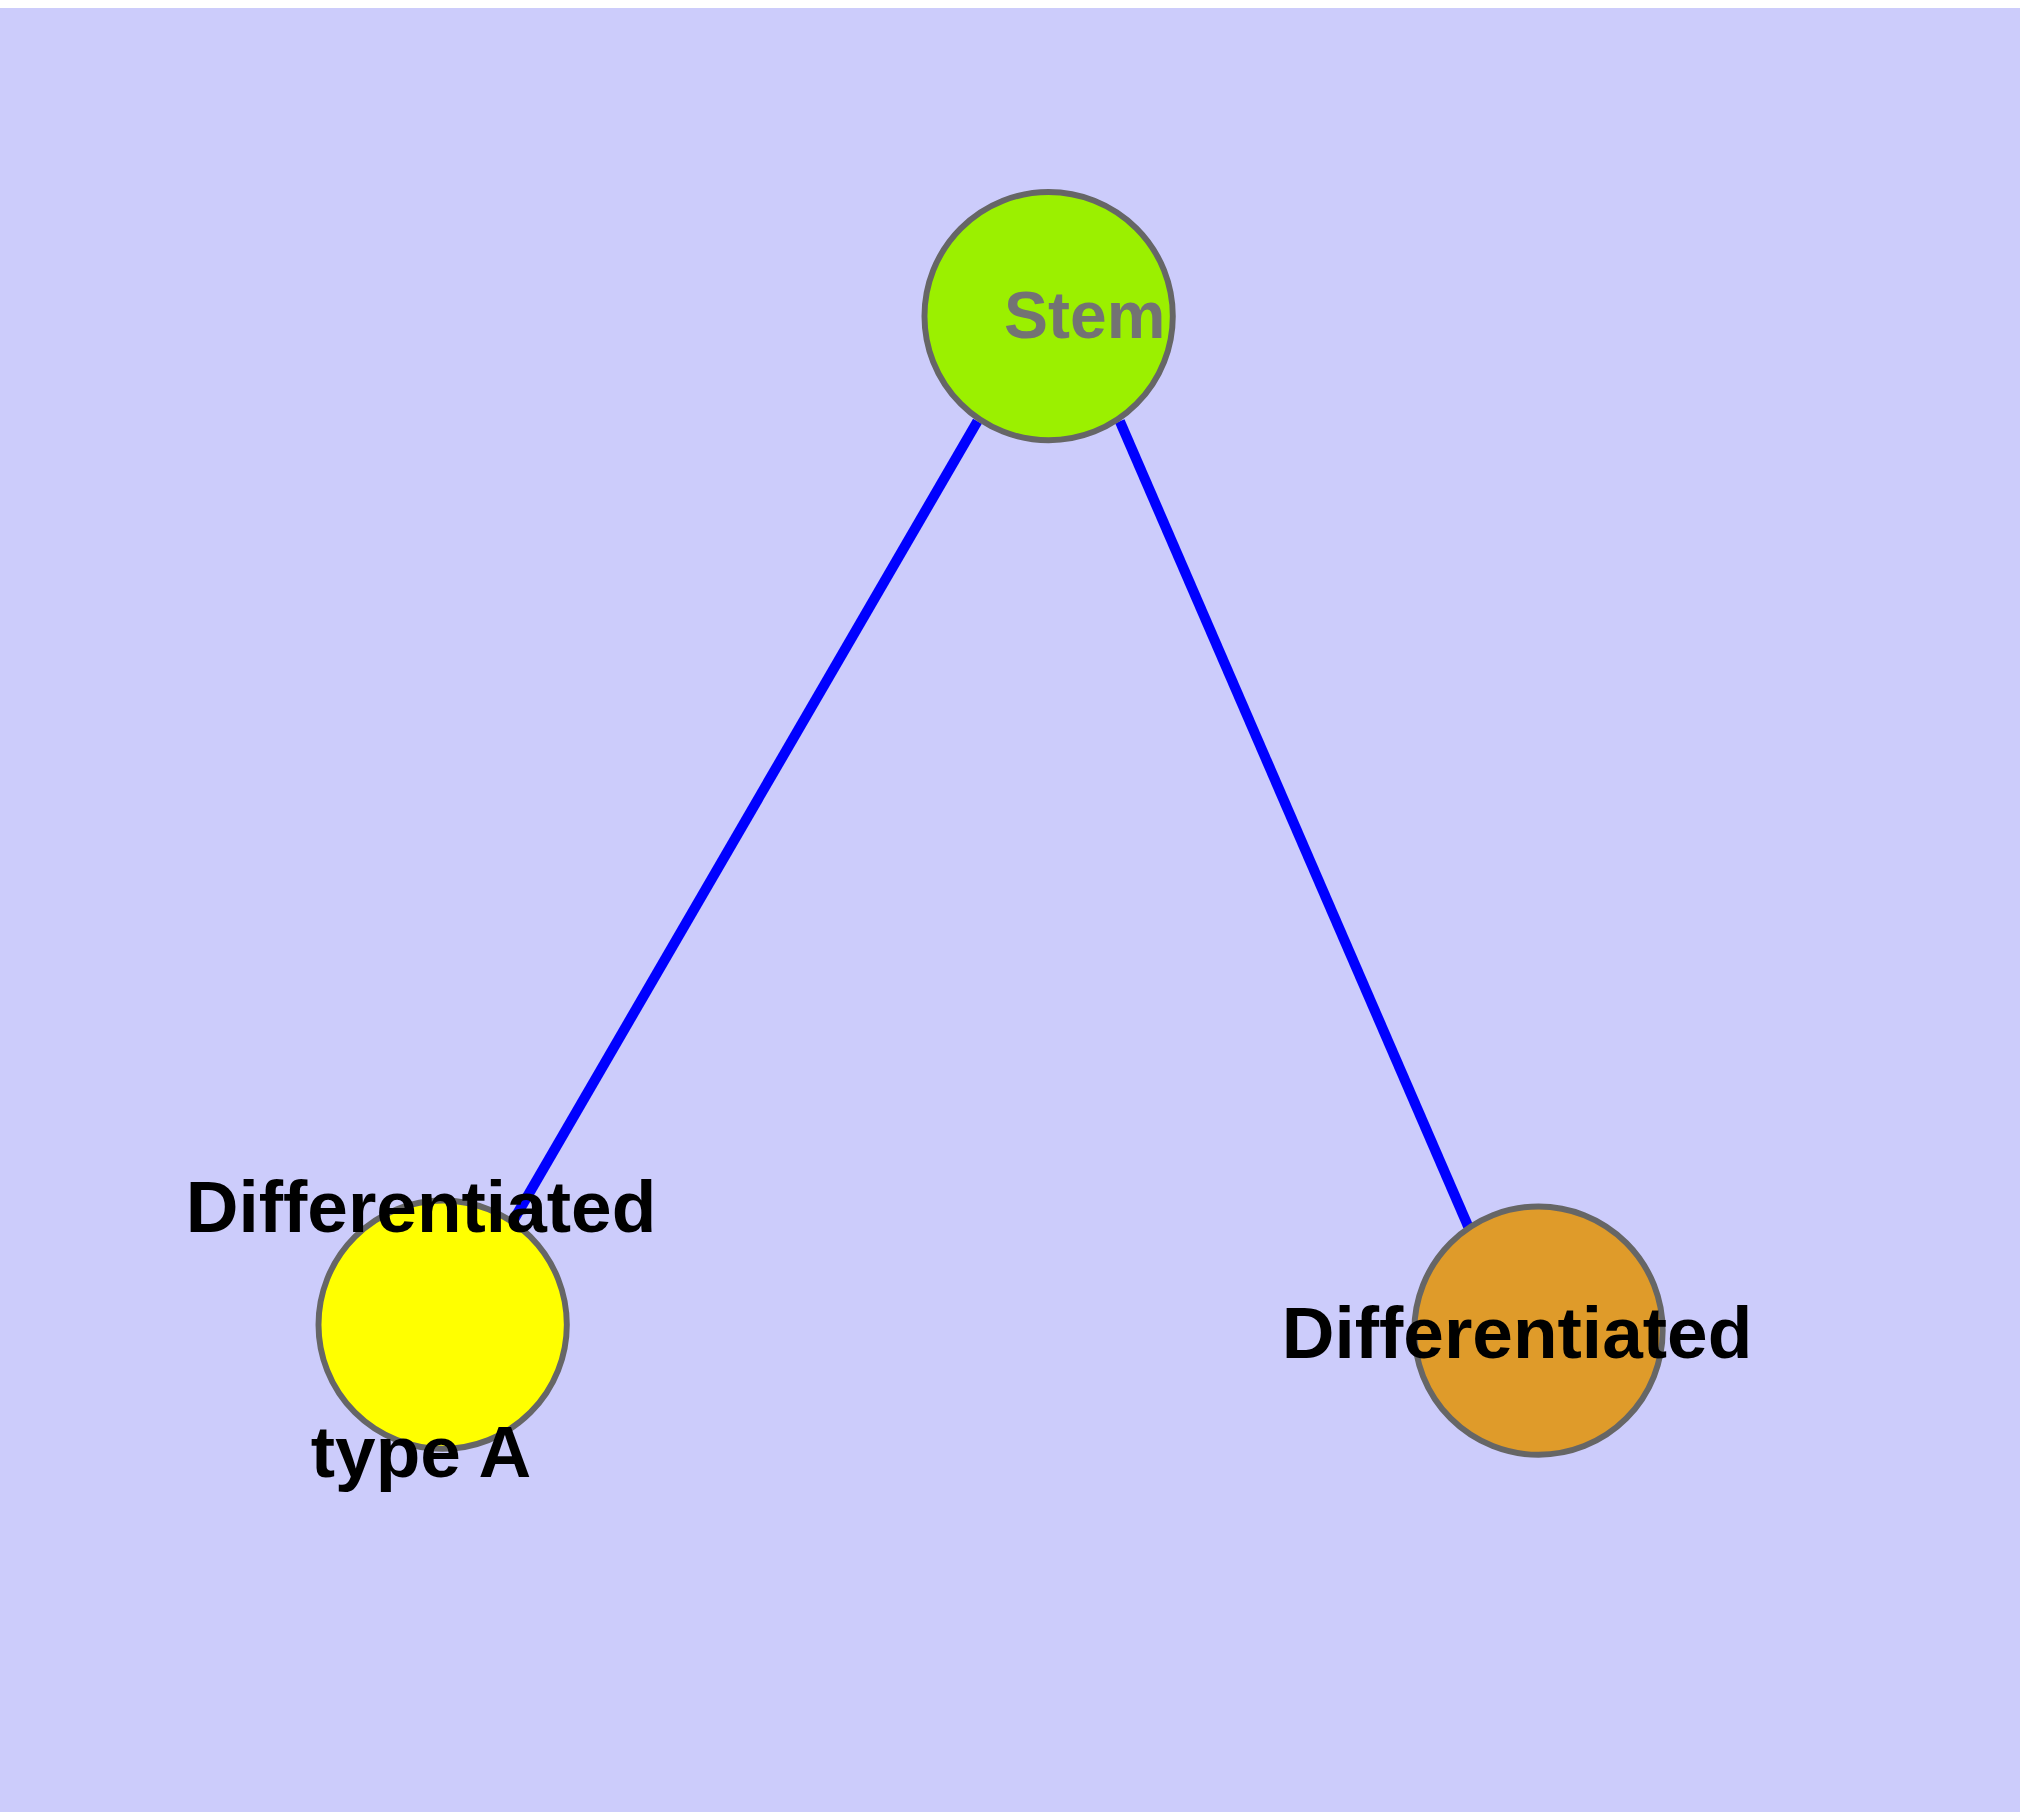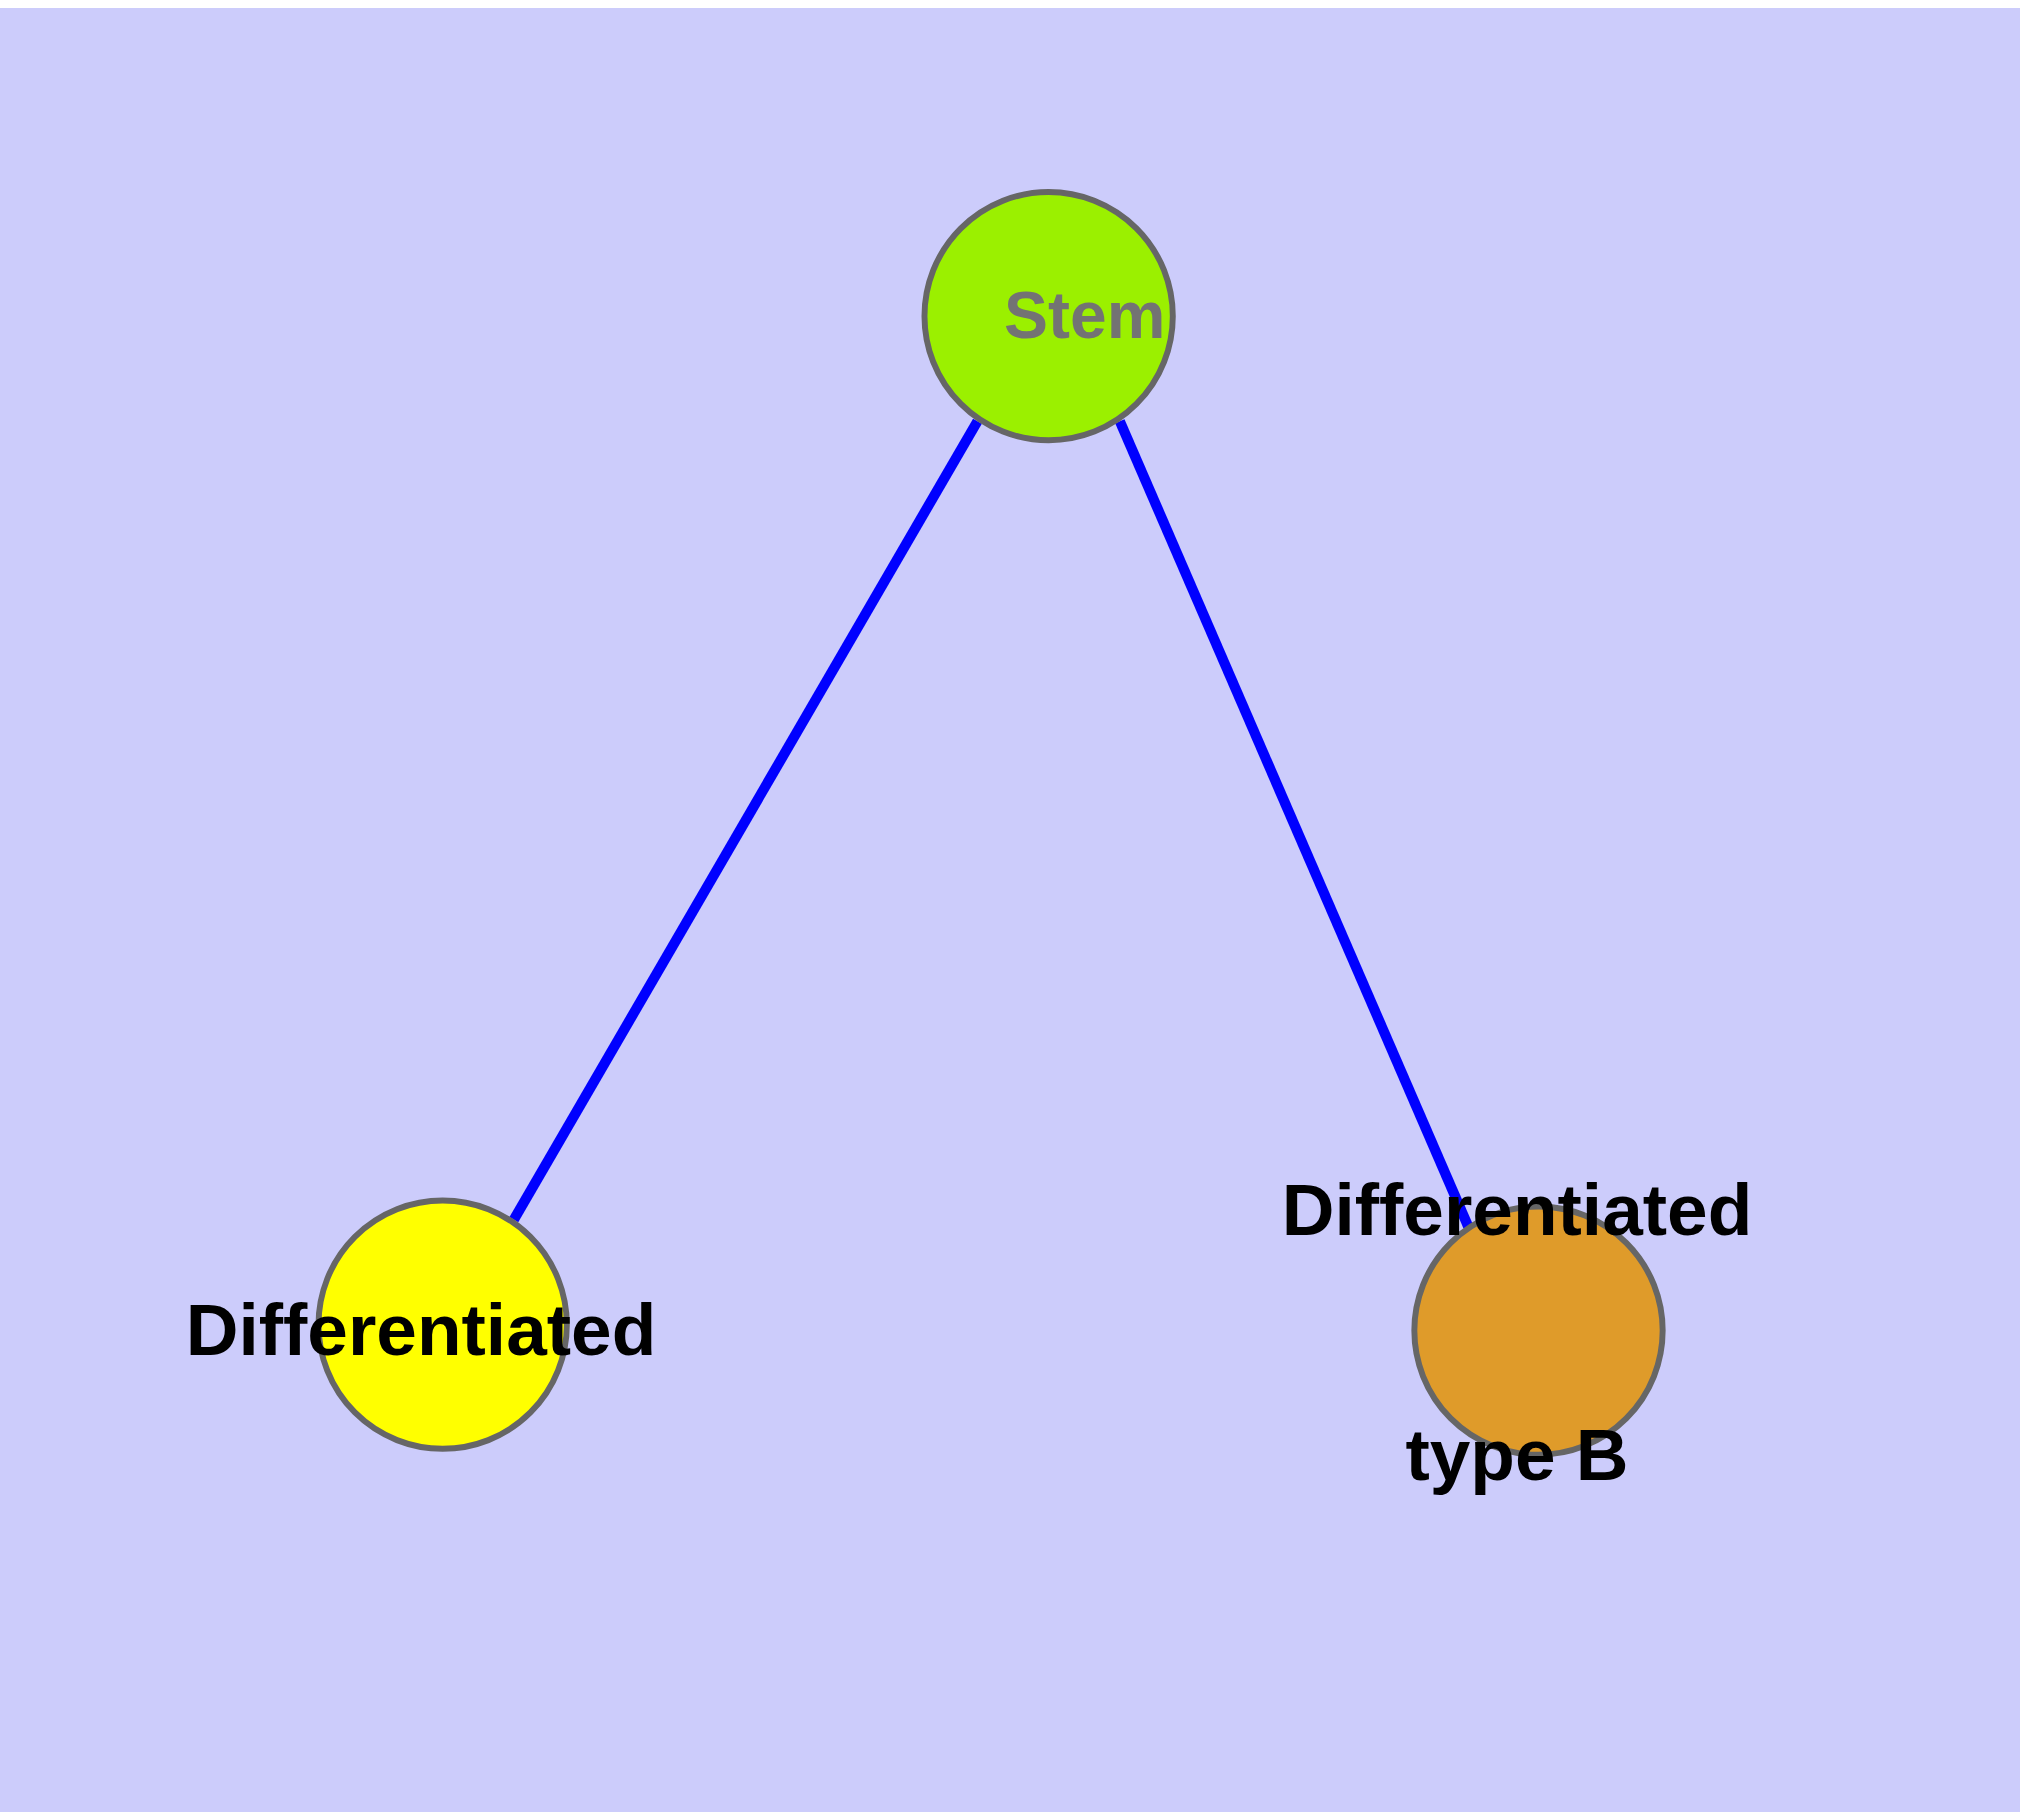--- a/index.html
+++ b/index.html
@@ -79,21 +79,21 @@
       <circle class="graph-node" cx="1815" cy="1570" r="146.5" fill="#df9b2a" stroke="#666666" stroke-width="7"></circle>
     </g>
   </svg>
 
   <div class="node-label label-stem" style="left: 1048px; top: 316px; font-size: 66px; color: #737373;">
     <span>Stem</span>
   </div>
 
   <div class="node-label label-a" style="left: 421px; top: 1329px; font-size: 73px; color: rgb(0, 0, 0);">
     <div>Differentiated</div>
+    <div>type A</div>
   </div>
 
   <div class="node-label label-b" style="left: 1517px; top: 1332px; font-size: 73px; color: rgb(0, 0, 0);">
     <div>Differentiated</div>
-    <div>type B</div>
   </div>
 
 </div>
 
 
 </body></html>

